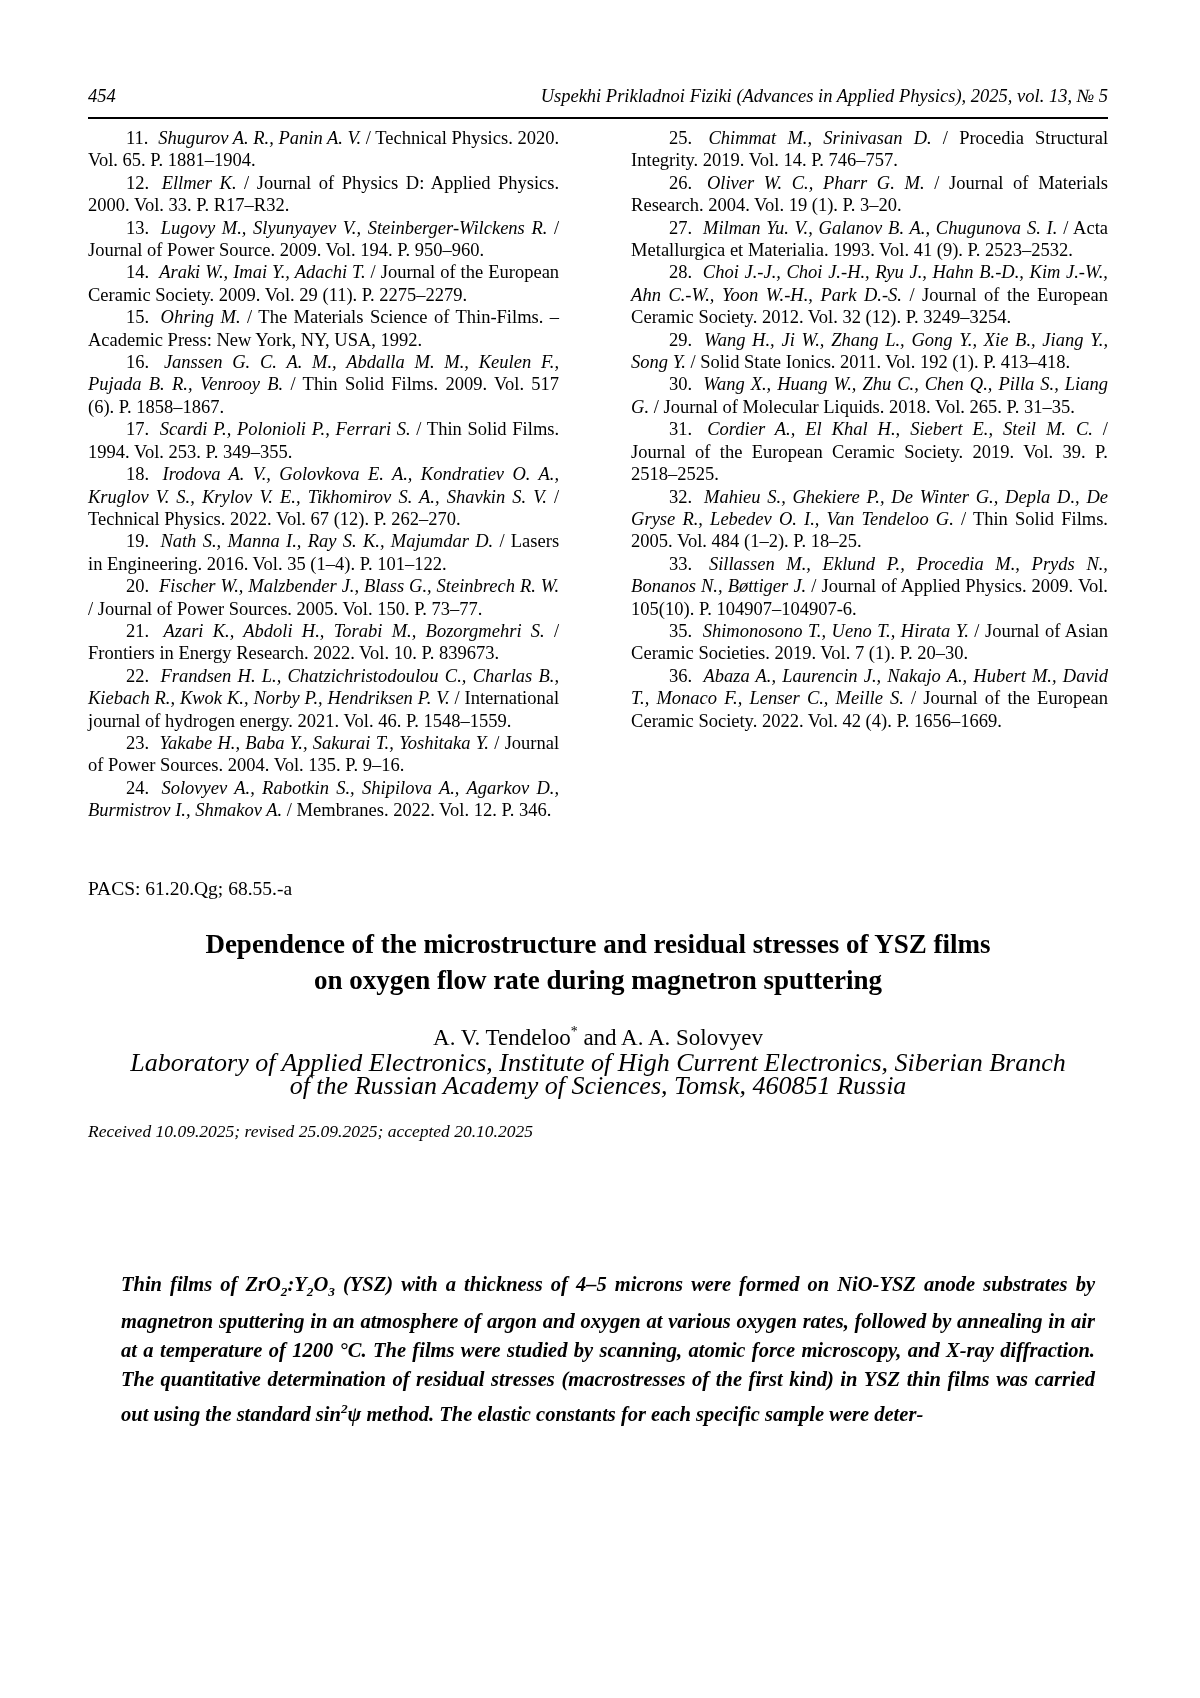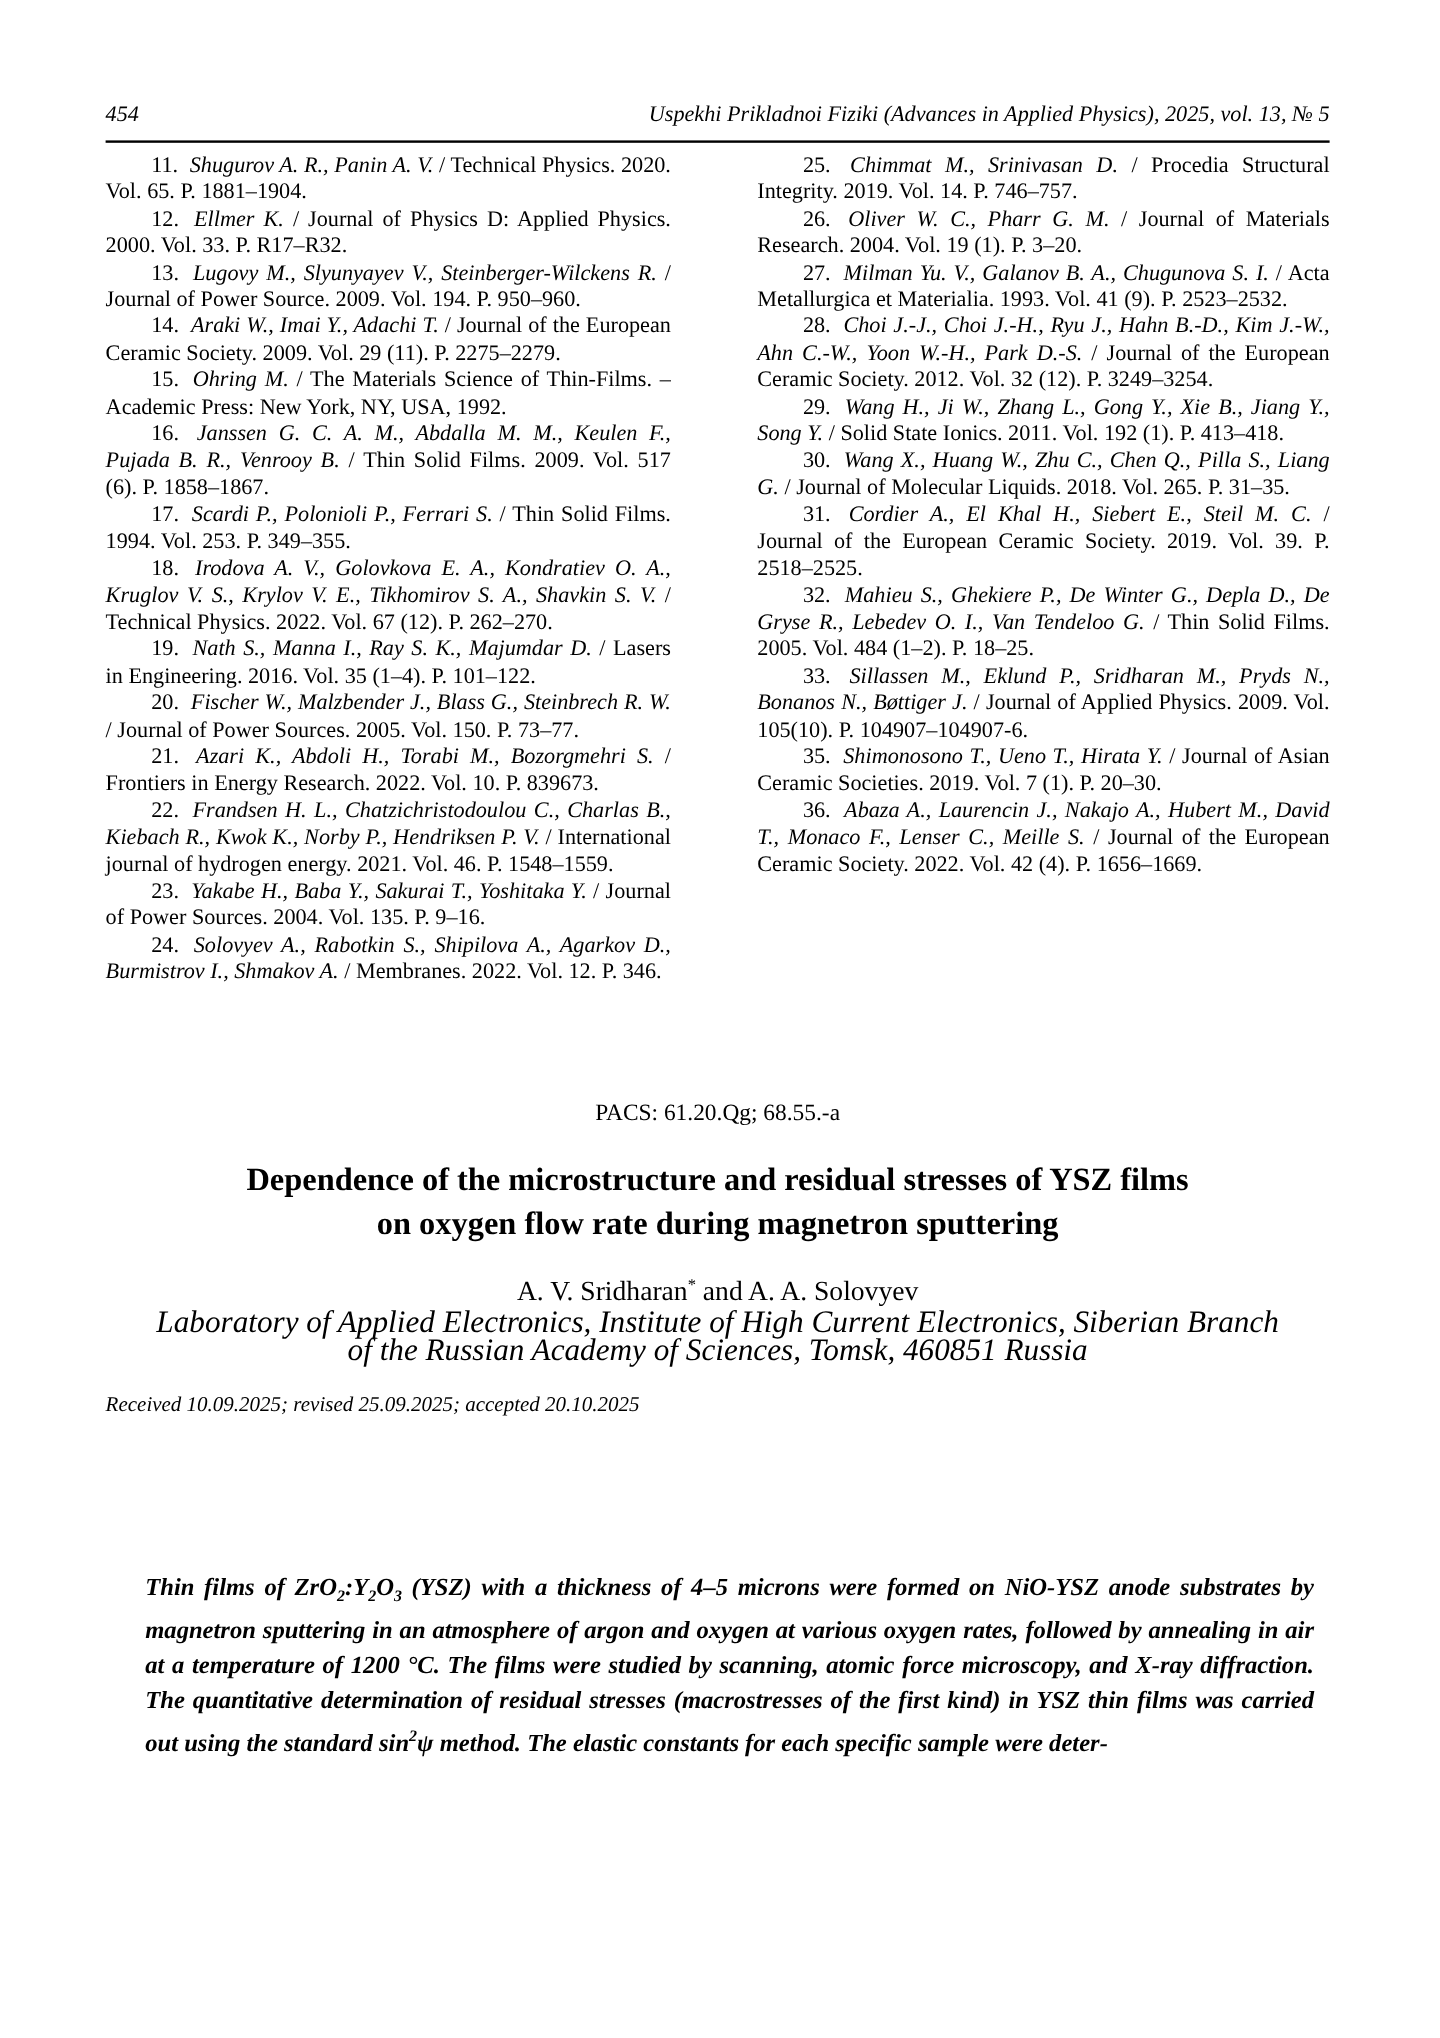--- a/index.html
+++ b/index.html
@@ -37,24 +37,24 @@
   .ref {
     margin: 0;
     text-indent: 38px;
     text-align: justify;
     font-size: 18.5px;
     line-height: 22.4px;
   }
   .rnum { padding-right: 5px; }
   .rauthors { font-style: italic; }
   .pacs {
-    text-align: center;
+    text-align: left;
     font-size: 19.5px;
     line-height: 22px;
-    margin-top: 95px;
+    margin-top: 56px;
   }
   .title {
     margin: 26px 0 0 0;
     font-size: 27px;
     line-height: 36px;
     font-weight: bold;
     text-align: center;
   }
   .title .tline { display: block; }
   .authors-line {
@@ -126,34 +126,34 @@
       </div>
     <div class="col-right">
         <p class="ref"><span class="rnum">25.</span> <span class="rauthors">Chimmat M., Srinivasan D.</span> <span class="rrest">/ Procedia Structural Integrity. 2019. Vol. 14. P. 746–757.</span></p>
         <p class="ref"><span class="rnum">26.</span> <span class="rauthors">Oliver W. C., Pharr G. M.</span> <span class="rrest">/ Journal of Materials Research. 2004. Vol. 19 (1). P. 3–20.</span></p>
         <p class="ref"><span class="rnum">27.</span> <span class="rauthors">Milman Yu. V., Galanov B. A., Chugunova S. I.</span> <span class="rrest">/ Acta Metallurgica et Materialia. 1993. Vol. 41 (9). P. 2523–2532.</span></p>
         <p class="ref"><span class="rnum">28.</span> <span class="rauthors">Choi J.-J., Choi J.-H., Ryu J., Hahn B.-D., Kim J.-W., Ahn C.-W., Yoon W.-H., Park D.-S.</span> <span class="rrest">/ Journal of the European Ceramic Society. 2012. Vol. 32 (12). P. 3249–3254.</span></p>
         <p class="ref"><span class="rnum">29.</span> <span class="rauthors">Wang H., Ji W., Zhang L., Gong Y., Xie B., Jiang Y., Song Y.</span> <span class="rrest">/ Solid State Ionics. 2011. Vol. 192 (1). P. 413–418.</span></p>
         <p class="ref"><span class="rnum">30.</span> <span class="rauthors">Wang X., Huang W., Zhu C., Chen Q., Pilla S., Liang G.</span> <span class="rrest">/ Journal of Molecular Liquids. 2018. Vol. 265. P. 31–35.</span></p>
         <p class="ref"><span class="rnum">31.</span> <span class="rauthors">Cordier A., El Khal H., Siebert E., Steil M. C.</span> <span class="rrest">/ Journal of the European Ceramic Society. 2019. Vol. 39. P. 2518–2525.</span></p>
         <p class="ref"><span class="rnum">32.</span> <span class="rauthors">Mahieu S., Ghekiere P., De Winter G., Depla D., De Gryse R., Lebedev O. I., Van Tendeloo G.</span> <span class="rrest">/ Thin Solid Films. 2005. Vol. 484 (1–2). P. 18–25.</span></p>
-        <p class="ref"><span class="rnum">33.</span> <span class="rauthors">Sillassen M., Eklund P., Sridharan M., Pryds N., Bonanos N., Bøttiger J.</span> <span class="rrest">/ Journal of Applied Physics. 2009. Vol. 105(10). P. 104907–104907-6.</span></p>
+        <p class="ref"><span class="rnum">33.</span> <span class="rauthors">Sillassen M., Eklund P., Procedia M., Pryds N., Bonanos N., Bøttiger J.</span> <span class="rrest">/ Journal of Applied Physics. 2009. Vol. 105(10). P. 104907–104907-6.</span></p>
         <p class="ref"><span class="rnum">35.</span> <span class="rauthors">Shimonosono T., Ueno T., Hirata Y.</span> <span class="rrest">/ Journal of Asian Ceramic Societies. 2019. Vol. 7 (1). P. 20–30.</span></p>
         <p class="ref"><span class="rnum">36.</span> <span class="rauthors">Abaza A., Laurencin J., Nakajo A., Hubert M., David T., Monaco F., Lenser C., Meille S.</span> <span class="rrest">/ Journal of the European Ceramic Society. 2022. Vol. 42 (4). P. 1656–1669.</span></p>
       </div>
   </div>
 
   <div class="pacs">PACS: 61.20.Qg; 68.55.-a</div>
 
   <h1 class="title">
     <span class="tline">Dependence of the microstructure and residual stresses of YSZ films</span>
     <span class="tline">on oxygen flow rate during magnetron sputtering</span>
   </h1>
 
-  <div class="authors-line"><span>A. V. Sridharan</span><sup>*</sup><span> and A. A. Solovyev</span></div>
+  <div class="authors-line"><span>A. V. Tendeloo</span><sup>*</sup><span> and A. A. Solovyev</span></div>
 
   <div class="affiliation">
     <span class="aline">Laboratory of Applied Electronics, Institute of High Current Electronics, Siberian Branch</span>
     <span class="aline">of the Russian Academy of Sciences, Tomsk, 460851 Russia</span>
   </div>
 
 
   <div class="received">Received 10.09.2025; revised 25.09.2025; accepted 20.10.2025</div>
 
   <p class="abstract"><span class="seg s-n">Thin films of ZrO</span><span class="seg s-sub">2</span><span class="seg s-n">:Y</span><span class="seg s-sub">2</span><span class="seg s-n">O</span><span class="seg s-sub">3</span><span class="seg s-n"> (YSZ) with a thickness of 4–5 microns were formed on NiO-YSZ anode substrates by magnetron sputtering in an atmosphere of argon and oxygen at various oxygen rates, followed by annealing in air at a temperature of 1200 °C. The films were studied by scanning, atomic force microscopy, and X-ray diffraction. The quantitative determination of residual stresses (macrostresses of the first kind) in YSZ thin films was carried out using the standard sin</span><span class="seg s-sup">2</span><span class="seg s-n">ψ method. The elastic constants for each specific sample were deter-</span></p>

